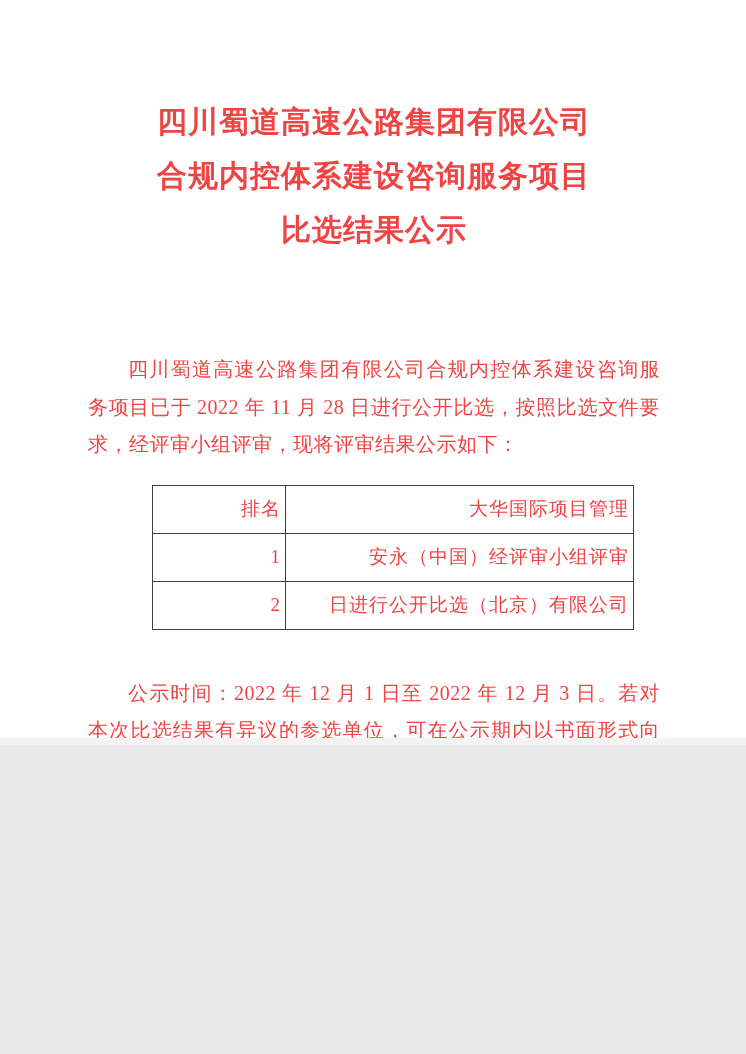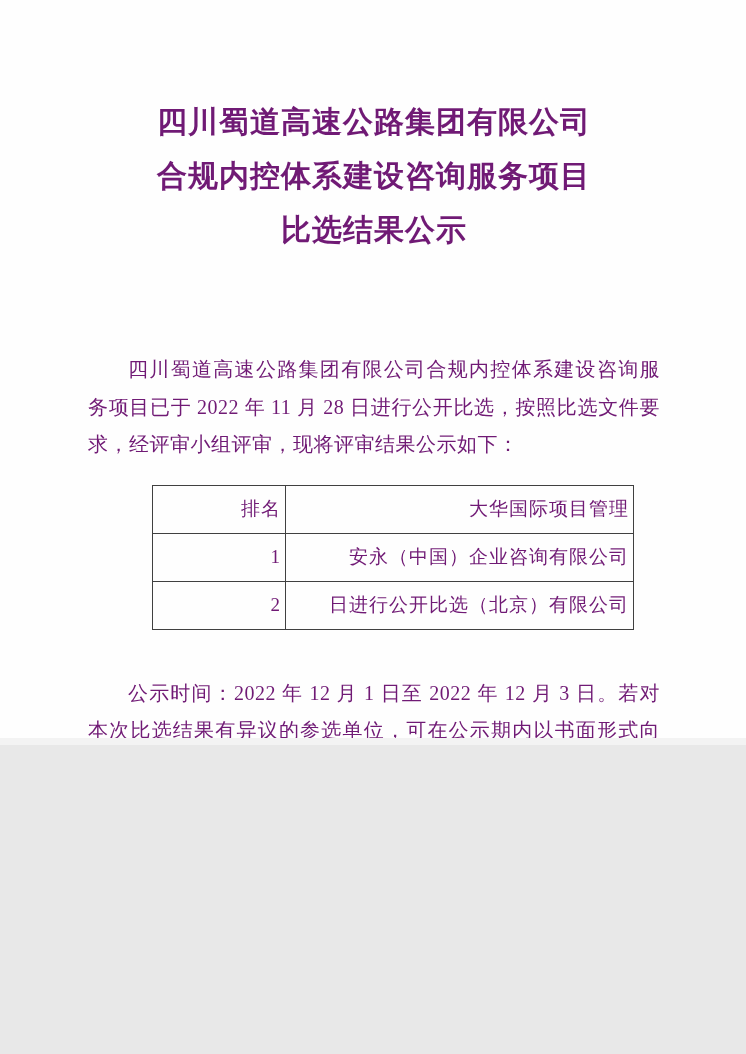--- a/index.html
+++ b/index.html
@@ -2,21 +2,21 @@
 <html><head>
 <meta charset="utf-8">
 <style>
   html,body{margin:0;padding:0;background:#e8e8e8;}
   .page{
     position:relative;
     width:746px;height:745px;
     margin:0 auto;
     background:#fefefe;
     font-family:"Liberation Serif","DejaVu Serif",serif;
-    color:#701a75;
+    color:#ef4444;
     overflow:hidden;
     box-sizing:border-box;
     padding:95px 86px 0 88px;
   }
   .title-block{text-align:center;}
   .title-line{
     font-size:30px;font-weight:700;line-height:54px;
     letter-spacing:1px;white-space:nowrap;
   }
   .para{
@@ -81,21 +81,21 @@
       <col class="col-rank">
       <col class="col-name">
     </colgroup>
     <tbody>
       <tr>
         <th>排名</th>
         <th>大华国际项目管理</th>
       </tr>
       <tr>
         <td class="rank-cell">1</td>
-        <td>安永（中国）企业咨询有限公司</td>
+        <td>安永（中国）经评审小组评审</td>
       </tr>
       <tr>
         <td class="rank-cell">2</td>
         <td>日进行公开比选（北京）有限公司</td>
       </tr>
     </tbody>
   </table>
 
   <p class="para para-notice">公示时间：2022 年 12 月 1 日至 2022 年 12 月 3 日。若对本次比选结果有异议的参选单位，可在公示期内以书面形式向比选单位提出，逾期不予受理。</p>
 

